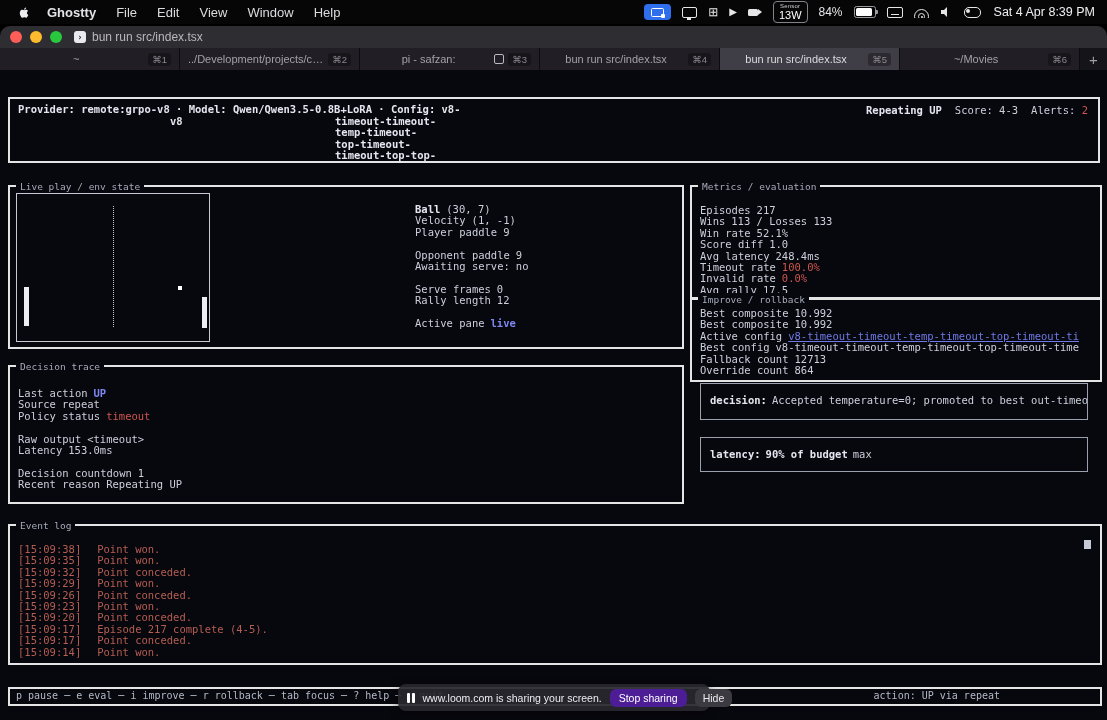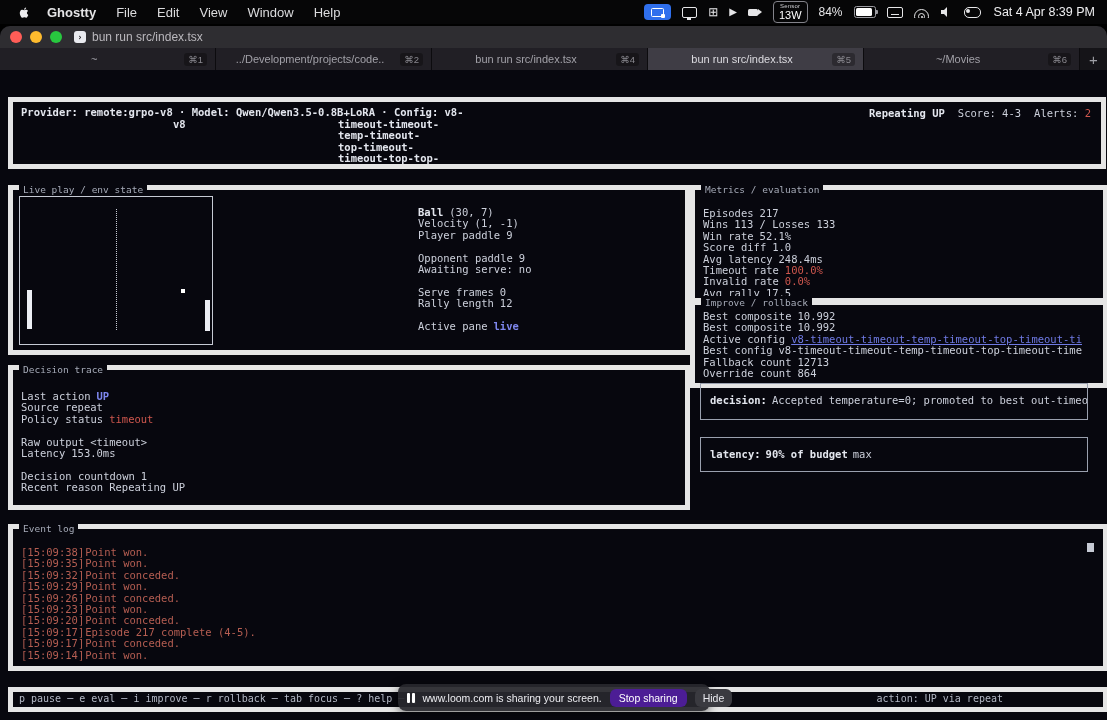--- a/index.html
+++ b/index.html
@@ -53,21 +53,21 @@
   .tab{flex:1;display:flex;align-items:center;padding:0 8px;background:#211f25;border-right:1px solid #0c0b0e;min-width:0}
   .tab.active{background:#3f3d45}
   .tlabel{flex:1;text-align:center;font-size:11px;color:#a2a1a8;white-space:nowrap;overflow:hidden;text-overflow:ellipsis}
   .tab.active .tlabel{color:#dcdbe0}
   .tsc{font-size:9.5px;color:#8a8990;background:rgba(0,0,0,.3);border-radius:3px;padding:1px 4px;margin-left:4px;white-space:nowrap}
   .tab-badge{width:8px;height:8px;border:1px solid #b9bac2;border-radius:2px;margin-left:5px;flex:none}
   .newtab{width:27px;display:flex;align-items:center;justify-content:center;color:#9fa0a6;font-size:15px;background:#151418}
 
   
   .term{position:absolute;top:44px;left:0;right:0;bottom:0;background:#07070e;font-family:"DejaVu Sans Mono",monospace;font-size:10.5px;color:#ccd0db}
-  .tbox{position:absolute;border:5px solid #e5e5e5}
+  .tbox{position:absolute;border:2px solid #e5e5e5}
   .btitle{position:absolute;top:-7px;left:6px;background:#07070e;padding:0 4px;font-size:9.5px;color:#a6abb8;line-height:13px;white-space:nowrap}
   .rows{position:absolute;display:flex;flex-direction:column}
   .trow{display:flex;gap:6px;line-height:11.4px;white-space:pre;overflow:hidden}
   .trow.blank{height:11.4px}
   .hl{color:#e3e6ee;font-weight:bold}
   [data-c="red"]{color:#cf574e}
   [data-c="blue"]{color:#7e87ee;font-weight:bold}
   [data-c="link"]{color:#6f7ae4;text-decoration:underline}
   .abs{position:absolute;white-space:pre;line-height:11.4px}
   .hdr-right{position:absolute;right:10px;top:5px;display:flex;gap:13px;white-space:pre}
@@ -75,21 +75,21 @@
   .net{position:absolute;left:50%;top:12px;bottom:14px;width:0;border-left:1px dotted #c6cad4}
   .paddle{position:absolute;width:5px;background:#eceef4}
   .lp{left:7px;bottom:15px;height:39px}
   .rp{right:2px;bottom:13px;height:31px}
   .ball{position:absolute;left:161px;top:92px;width:4px;height:4px;background:#fff}
   .msgbox{position:absolute;border:1px solid #9aa0ae;overflow:hidden}
   .mline{position:absolute;left:9px;top:10px;display:flex;gap:5px;white-space:pre}
   .mlabel{font-weight:bold;color:#e3e6ee}
   .errbox{border-color:#b8453f}
   .errbox .mline,.errbox .mlabel{color:#cd5a51}
-  .erow{display:flex;gap:1px;line-height:11.4px;color:#b65e52;white-space:pre}
+  .erow{display:flex;gap:16px;line-height:11.4px;color:#b65e52;white-space:pre}
   .scrollthumb{position:absolute;right:9px;top:14px;width:7px;height:9px;background:#c6cad4}
   .keyleft{position:absolute;left:6px;top:1px;font-size:10px;color:#b4b9c6;white-space:pre}
   .keyright{position:absolute;right:100px;top:1px;font-size:10px;color:#b4b9c6;white-space:pre}
 
   
   .loom{position:absolute;left:398px;top:684px;width:312px;height:27px;background:rgba(40,40,45,.93);border-radius:8px;display:flex;align-items:center;gap:8px;padding:0 9px;box-sizing:border-box;z-index:50;box-shadow:0 2px 10px rgba(0,0,0,.5)}
   .pauseicon{display:flex;gap:2.5px;flex:none}
   .pauseicon i{width:2.5px;height:10px;background:#fff;border-radius:1px}
   .loom-msg{font-size:10.5px;color:#ececf0;white-space:nowrap}
   .stopbtn{font-size:10.5px;color:#fff;background:#4c1d95;border-radius:6px;padding:3px 9px;white-space:nowrap}
@@ -152,20 +152,25 @@
   <div class="tabbar">
     <div class="tab">
       <span class="tlabel">~</span>
       <span class="tsc">⌘1</span>
     </div>
     <div class="tab">
       <span class="tlabel">../Development/projects/code..</span>
       <span class="tsc">⌘2</span>
     </div>
     <div class="tab">
+      <span class="tlabel">pi - safzan:</span>
+      <span class="tab-badge"></span>
+      <span class="tsc">⌘3</span>
+    </div>
+    <div class="tab">
       <span class="tlabel">bun run src/index.tsx</span>
       <span class="tsc">⌘4</span>
     </div>
     <div class="tab active">
       <span class="tlabel">bun run src/index.tsx</span>
       <span class="tsc">⌘5</span>
     </div>
     <div class="tab">
       <span class="tlabel">~/Movies</span>
       <span class="tsc">⌘6</span>

